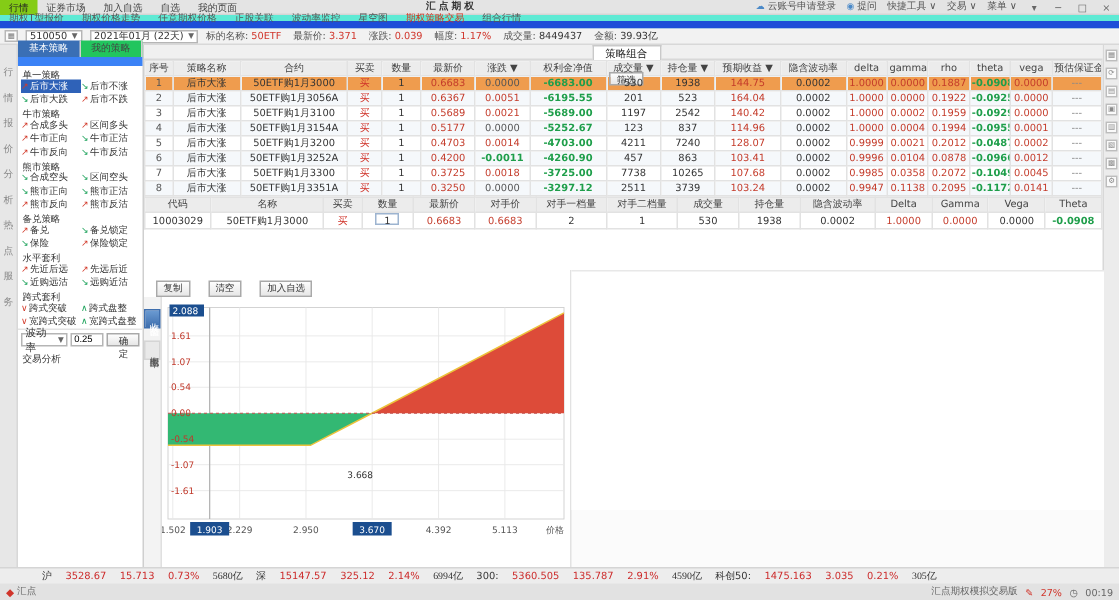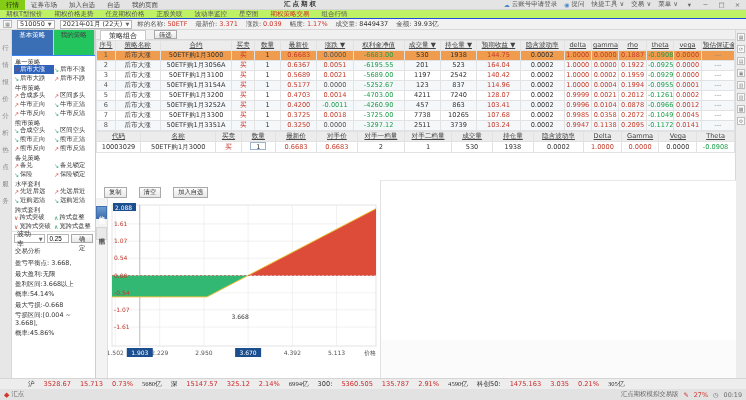--- a/index.html
+++ b/index.html
@@ -12,69 +12,69 @@
     background:#e4e4e4; border-bottom:1px solid #d5d5d5; display:flex; align-items:center; font-size:6.5px;}
   .menu-item { padding:0 6px; height:10px; line-height:10px; color:#444; cursor:default;}
   .menu-item.active { background:#84cc16; color:#222; }
   .app-title { margin-left:120px; letter-spacing:2px; color:#333; font-weight:bold; }
   .title-right { margin-left:auto; display:flex; align-items:center; gap:7px; padding-right:4px; color:#555;}
   .title-tool { display:flex; gap:2px; align-items:center; }
   .tool-glyph { color:#4a89c8; font-size:6px; }
   .winbtn { width:9px; text-align:center; color:#666; }
 
   
-  .tabbar { position:absolute; left:0; top:10px; width:746px; height:9px; background:#bef264;
-    border-bottom:1px solid #1d4ed8; display:flex; align-items:center; font-size:6.5px; }
+  .tabbar { position:absolute; left:0; top:10px; width:746px; height:9px; background:#5eead4;
+    border-bottom:5px solid #1d4ed8; display:flex; align-items:center; font-size:6.5px; }
   .top-tab { padding:0 6px; color:#555; }
   .top-tab.active { color:#d13420; font-weight:normal; }
 
   
   .quotebar { position:absolute; left:0; top:19px; width:746px; height:11px; background:#f2f2f2;
     border-bottom:1px solid #d8d8d8; display:flex; align-items:center; gap:5px; padding:0 3px; font-size:6.5px;}
   .sq-btn { width:9px; height:8px; border:1px solid #b8b8b8; background:#fbfbfb; text-align:center; line-height:7px; font-size:5px; color:#777;}
   .combo { border:1px solid #b5b5b5; background:#fff; height:9px; display:flex; align-items:center; padding:0 2px; gap:3px; color:#333;}
   .combo .arr { color:#666; font-size:5px; }
   .qfield { display:flex; gap:2px; }
   .qfield .lab { color:#555; }
   .v-red { color:#d0342a; } .v-dark { color:#333; }
 
   
   .leftstrip { position:absolute; left:0; top:30px; width:12px; height:348px; background:#e7e7e7;
     border-right:1px solid #d8d8d8; display:flex; flex-direction:column; align-items:center; gap:8px; padding-top:14px; color:#888; font-size:6.5px;}
 
   
   .sidebar { position:absolute; left:12px; top:30px; width:84px; height:348px; background:#ffffff; border-right:1px solid #cfcfcf; }
-  .sb-tabs { display:flex; height:26px; border-bottom:1px solid #3b82f6; }
+  .sb-tabs { display:flex; height:14px; border-bottom:6px solid #3b82f6;align-items:flex-end; }
   .sb-tab { flex:1; text-align:center; line-height:11px; font-size:6.5px; background:#22c55e; color:#444; border-right:1px solid #d0d0d0;}
   .sb-tab.active { background:#3a6fb5; color:#fff; }
   .sb-list { padding:1px 1px 0 2px; }
   .grp-title { font-size:6.3px; color:#333; padding:1px 0 0 1px; height:8px; }
   .grp-grid { display:grid; grid-template-columns:1fr 1fr; }
   .sb-item { display:flex; align-items:center; gap:1px; height:9px; white-space:nowrap; overflow:hidden; font-size:6.3px; color:#333; cursor:default;}
   .sb-item.sel { background:#2f62b8; color:#fff; }
   .ic-red { color:#d23a2a; font-size:6px; } .ic-green { color:#1fa35c; font-size:6px; }
   .volrow { display:flex; gap:2px; align-items:center; padding:2px 2px; border-top:1px solid #e3e3e3; }
   .volrow input { width:22px; height:9px; border:1px solid #b5b5b5; font-size:6.3px; padding:0 1px; }
   .btn { border:1px solid #a9a9a9; background:linear-gradient(#fdfdfd,#e7e7e7); font-size:6.3px; padding:0 4px; height:11px; color:#333; }
   .btn.small { height:9px; }
   .analysis { padding:3px 3px; font-size:6.4px; color:#333; line-height:1.15; }
   .analysis .a-title { margin-bottom:5px; }
   .analysis .a-line { margin-bottom:3px; }
 
   
   .main { position:absolute; left:96px; top:30px; width:640px; height:348px; background:#fff; border-right:1px solid #d8d8d8;}
-  .strat-tabrow { height:10px; background:#f0f0f0; border-bottom:1px solid #d8d8d8; display:flex; align-items:center; gap:8px; padding-left:4px;}
+  .strat-tabrow { height:10px; background:#f0f0f0; border-bottom:1px solid #d8d8d8; display:flex; align-items:center; gap:8px; padding-left:4px;flex-direction:column;}
   .strat-tab { background:#fff; border:1px solid #c9c9c9; border-bottom:none; padding:0 8px; height:10px; line-height:10px; color:#222;}
   table { width:100%; border-collapse:collapse; table-layout:fixed; font-size:6.6px; }
   th,td { border:1px solid #e2e2e2; height:9px; line-height:9px; padding:0 1px; text-align:center;
     overflow:hidden; white-space:nowrap; font-weight:normal; }
-  thead th { background:#ececec; color:#444;text-decoration:underline; }
+  thead th { background:#ececec; color:#444; }
   tbody tr:nth-child(even) td { background:#f5f8fb; }
   tr.sel td { background:#ef9c4e !important; }
-  .c-red { color:#c43b2a; } .c-green { color:#1e9e4a; } .c-black { color:#333; }
+  .c-red { color:#c43b2a; } .c-green { color:#1e9e4a;font-weight:bold; } .c-black { color:#333; }
   .c-flat { color:#555; } .c-dim { color:#888; } .c-buy { color:#d0342a; }
   .qtybox { display:inline-block; background:#fff; border:1px solid #9db4d0; min-width:16px; height:8px; line-height:8px; }
   .legwrap { margin-top:0; }
   .actions { position:absolute; left:8px; top:157px; display:flex; gap:12px; }
 
   
   .orderpanel { position:absolute; left:284px; top:150px; width:356px; height:198px; background:#fbfbfb; border-left:1px solid #e2e2e2;}
   .qtyrow { height:16px; display:flex; align-items:center; justify-content:center; gap:4px; }
   .qtyrow input { width:50px; height:11px; border:1px solid #a8a8a8; font-size:6.5px; padding:0 2px;}
   .submit { background:linear-gradient(#5b93d6,#3a6fbd); color:#fff; border:1px solid #2f5da5; width:64px; height:13px; font-size:6.8px;}
@@ -345,29 +345,20 @@
     <div class="volrow">
       <span class="combo">
         <span>波动率</span>
         <span class="arr">▼</span>
       </span>
       <input value="0.25" style="">
       <button class="btn small">确定</button>
     </div>
     <div class="analysis">
       <div class="a-title">交易分析</div>
-      <div id="analysis-lines">
-          <div class="a-line">盈亏平衡点: 3.668,</div>
-          <div class="a-line">最大盈利:无限</div>
-          <div class="a-line">盈利区间:3.668以上</div>
-          <div class="a-line">概率:54.14%</div>
-          <div class="a-line">最大亏损:-0.668</div>
-          <div class="a-line">亏损区间:[0.004 ~ 3.668],</div>
-          <div class="a-line">概率:45.86%</div>
-        </div>
     </div>
   </div>
 
   <div class="main">
     <div class="strat-tabrow">
       <span class="strat-tab">策略组合</span>
       <button class="btn small">筛选</button>
     </div>
     <div>
         <table>
@@ -503,21 +494,21 @@
               <td class="c-red">0.4703</td>
               <td class="c-red">0.0014</td>
               <td class="c-green">-4703.00</td>
               <td class="c-black">4211</td>
               <td class="c-black">7240</td>
               <td class="c-red">128.07</td>
               <td class="c-black">0.0002</td>
               <td class="c-red">0.9999</td>
               <td class="c-red">0.0021</td>
               <td class="c-red">0.2012</td>
-              <td class="c-green">-0.1261</td>
+              <td class="c-green">-0.0487</td>
               <td class="c-red">0.0002</td>
               <td class="c-dim">---</td>
             </tr>
             <tr>
               <td class="c-flat">6</td>
               <td class="c-black">后市大涨</td>
               <td class="c-black">50ETF购1月3252A</td>
               <td class="c-buy">买</td>
               <td class="c-black">1</td>
               <td class="c-red">0.4200</td>

